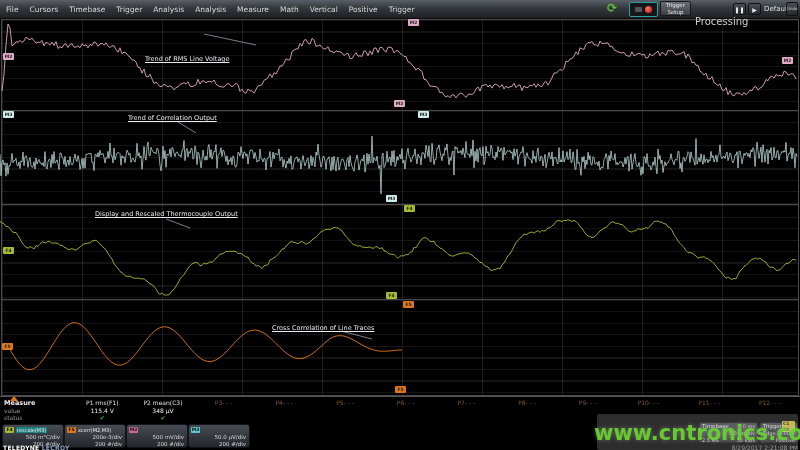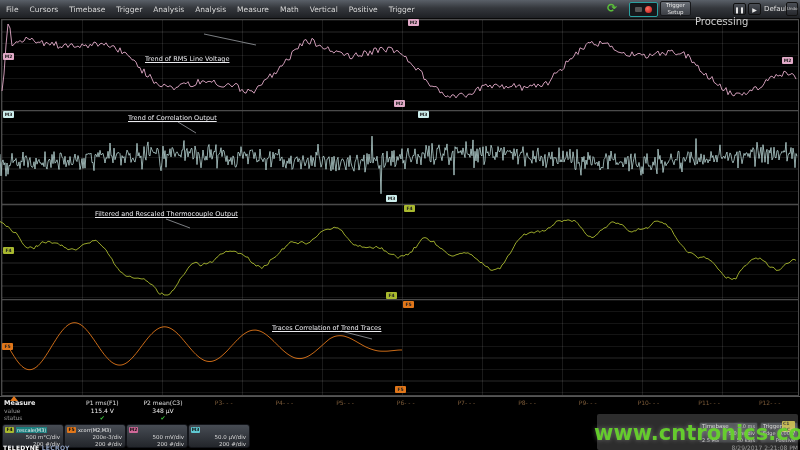--- a/index.html
+++ b/index.html
@@ -124,22 +124,22 @@
       <polyline points="0.0,202.6 2.0,203.6 4.0,204.8 6.0,207.4 8.0,207.5 10.0,209.4 12.0,212.5 14.0,213.6 16.0,213.5 18.0,216.5 20.0,219.9 22.0,223.6 24.0,226.3 26.0,228.2 28.0,229.2 30.0,227.7 32.0,228.5 34.0,230.0 36.0,226.7 38.0,227.4 40.0,225.3 42.0,222.7 44.0,223.4 46.0,224.1 48.0,222.3 50.0,222.7 52.0,224.3 54.0,223.9 56.0,224.0 58.0,224.3 60.0,226.5 62.0,226.0 64.0,228.2 66.0,228.9 68.0,230.7 70.0,230.2 72.0,229.7 74.0,230.4 76.0,231.1 78.0,229.6 80.0,228.2 82.0,226.1 84.0,225.0 86.0,224.6 88.0,224.1 90.0,224.0 92.0,221.8 94.0,221.7 96.0,221.2 98.0,223.2 100.0,224.9 102.0,227.2 104.0,228.9 106.0,230.8 108.0,234.5 110.0,237.4 112.0,239.9 114.0,244.6 116.0,247.3 118.0,249.6 120.0,252.5 122.0,253.6 124.0,255.5 126.0,257.2 128.0,257.4 130.0,257.1 132.0,258.5 134.0,259.2 136.0,259.2 138.0,259.1 140.0,259.6 142.0,260.0 144.0,259.7 146.0,261.6 148.0,262.8 150.0,264.9 152.0,265.6 154.0,267.4 156.0,269.8 158.0,273.7 160.0,275.4 162.0,273.8 164.0,276.0 166.0,276.0 168.0,276.0 170.0,274.9 172.0,271.9 174.0,270.5 176.0,267.1 178.0,264.1 180.0,259.9 182.0,257.7 184.0,255.5 186.0,252.5 188.0,249.2 190.0,246.7 192.0,244.8 194.0,244.0 196.0,243.2 198.0,244.2 200.0,246.9 202.0,246.4 204.0,244.1 206.0,245.0 208.0,244.2 210.0,242.6 212.0,243.5 214.0,241.6 216.0,239.0 218.0,237.6 220.0,235.1 222.0,234.9 224.0,234.0 226.0,232.2 228.0,232.7 230.0,232.1 232.0,232.4 234.0,232.2 236.0,232.6 238.0,234.5 240.0,234.3 242.0,235.0 244.0,236.6 246.0,238.0 248.0,238.1 250.0,241.8 252.0,244.0 254.0,244.7 256.0,247.1 258.0,246.4 260.0,247.7 262.0,249.6 264.0,246.7 266.0,246.4 268.0,245.6 270.0,241.0 272.0,240.0 274.0,238.8 276.0,237.5 278.0,235.4 280.0,233.2 282.0,229.9 284.0,230.0 286.0,227.1 288.0,225.6 290.0,223.0 292.0,222.7 294.0,223.5 296.0,223.7 298.0,224.9 300.0,223.2 302.0,222.5 304.0,223.8 306.0,225.2 308.0,224.1 310.0,223.3 312.0,220.7 314.0,219.5 316.0,218.1 318.0,216.2 320.0,213.5 322.0,212.3 324.0,211.2 326.0,210.5 328.0,210.1 330.0,210.5 332.0,209.7 334.0,208.1 336.0,208.8 338.0,208.9 340.0,210.5 342.0,211.6 344.0,215.0 346.0,217.4 348.0,219.5 350.0,222.0 352.0,224.4 354.0,226.0 356.0,225.9 358.0,227.4 360.0,226.4 362.0,228.2 364.0,228.1 366.0,228.7 368.0,228.4 370.0,227.9 372.0,229.1 374.0,229.2 376.0,227.2 378.0,228.7 380.0,229.6 382.0,228.7 384.0,231.9 386.0,232.1 388.0,234.4 390.0,235.1 392.0,235.4 394.0,235.3 396.0,237.4 398.0,239.4 400.0,237.2 402.0,236.6 404.0,237.0 406.0,235.2 408.0,236.0 410.0,233.4 412.0,232.9 414.0,228.4 416.0,228.8 418.0,225.4 420.0,222.5 422.0,219.6 424.0,218.7 426.0,218.8 428.0,220.1 430.0,222.5 432.0,222.7 434.0,222.2 436.0,226.0 438.0,227.2 440.0,229.1 442.0,229.8 444.0,231.6 446.0,233.2 448.0,235.4 450.0,236.2 452.0,237.1 454.0,236.9 456.0,235.8 458.0,235.3 460.0,234.4 462.0,234.4 464.0,233.6 466.0,234.2 468.0,233.8 470.0,235.2 472.0,235.9 474.0,238.2 476.0,239.6 478.0,241.1 480.0,243.5 482.0,243.5 484.0,246.0 486.0,247.5 488.0,247.9 490.0,250.8 492.0,251.4 494.0,250.7 496.0,250.2 498.0,249.0 500.0,249.9 502.0,246.0 504.0,244.1 506.0,240.4 508.0,236.5 510.0,234.9 512.0,231.3 514.0,227.5 516.0,223.5 518.0,221.6 520.0,219.1 522.0,217.6 524.0,214.9 526.0,215.9 528.0,214.5 530.0,213.5 532.0,213.0 534.0,214.1 536.0,212.6 538.0,211.7 540.0,213.4 542.0,211.4 544.0,212.1 546.0,211.4 548.0,208.9 550.0,208.8 552.0,206.7 554.0,205.6 556.0,202.4 558.0,201.7 560.0,201.7 562.0,202.7 564.0,201.3 566.0,201.5 568.0,200.8 570.0,201.4 572.0,202.5 574.0,201.3 576.0,202.5 578.0,204.6 580.0,207.7 582.0,209.3 584.0,212.5 586.0,215.3 588.0,217.1 590.0,217.3 592.0,218.6 594.0,218.0 596.0,216.1 598.0,214.6 600.0,211.6 602.0,210.8 604.0,209.0 606.0,208.5 608.0,206.6 610.0,204.1 612.0,202.8 614.0,203.2 616.0,204.5 618.0,204.1 620.0,205.4 622.0,205.5 624.0,207.1 626.0,209.5 628.0,211.7 630.0,212.6 632.0,213.0 634.0,211.8 636.0,211.9 638.0,209.5 640.0,210.4 642.0,210.2 644.0,209.7 646.0,208.6 648.0,209.4 650.0,207.2 652.0,205.0 654.0,202.5 656.0,202.2 658.0,202.1 660.0,203.1 662.0,203.3 664.0,204.8 666.0,204.9 668.0,208.0 670.0,208.5 672.0,211.5 674.0,215.5 676.0,218.6 678.0,221.9 680.0,224.4 682.0,226.4 684.0,228.6 686.0,231.6 688.0,233.7 690.0,233.5 692.0,234.0 694.0,235.4 696.0,237.0 698.0,239.3 700.0,238.3 702.0,238.2 704.0,237.6 706.0,239.4 708.0,239.7 710.0,241.3 712.0,242.5 714.0,244.7 716.0,247.0 718.0,250.0 720.0,251.8 722.0,254.3 724.0,256.8 726.0,259.3 728.0,258.0 730.0,259.3 732.0,260.5 734.0,259.3 736.0,260.0 738.0,255.6 740.0,252.0 742.0,250.3 744.0,247.3 746.0,246.5 748.0,244.5 750.0,242.1 752.0,240.4 754.0,239.8 756.0,238.9 758.0,240.2 760.0,238.9 762.0,240.8 764.0,242.1 766.0,243.2 768.0,246.7 770.0,248.3 772.0,248.1 774.0,248.7 776.0,251.3 778.0,251.3 780.0,250.8 782.0,248.7 784.0,246.3 786.0,244.6 788.0,244.3 790.0,243.2 792.0,240.9 794.0,240.3 796.0,241.4" fill="none" stroke="#a9b92f" stroke-width="0.9"></polyline>
       <polyline points="8.0,326.9 10.0,330.5 12.0,334.0 14.0,337.2 16.0,340.3 18.0,343.0 20.0,345.4 22.0,347.4 24.0,348.9 26.0,350.0 28.0,350.6 30.0,350.7 32.0,350.4 34.0,349.5 36.0,348.3 38.0,346.6 40.0,344.5 42.0,342.1 44.0,339.4 46.0,336.4 48.0,333.3 50.0,330.1 52.0,326.8 54.0,323.6 56.0,320.4 58.0,317.3 60.0,314.5 62.0,311.9 64.0,309.6 66.0,307.6 68.0,306.0 70.0,304.8 72.0,304.0 74.0,303.7 76.0,303.8 78.0,304.3 80.0,305.3 82.0,306.6 84.0,308.3 86.0,310.4 88.0,312.7 90.0,315.2 92.0,318.0 94.0,320.8 96.0,323.8 98.0,326.7 100.0,329.7 102.0,332.5 104.0,335.2 106.0,337.6 108.0,339.8 110.0,341.8 112.0,343.4 114.0,344.6 116.0,345.5 118.0,346.0 120.0,346.1 122.0,345.9 124.0,345.2 126.0,344.2 128.0,342.8 130.0,341.1 132.0,339.1 134.0,336.9 136.0,334.5 138.0,332.0 140.0,329.3 142.0,326.7 144.0,324.0 146.0,321.4 148.0,318.9 150.0,316.6 152.0,314.5 154.0,312.6 156.0,311.0 158.0,309.7 160.0,308.7 162.0,308.1 164.0,307.8 166.0,307.9 168.0,308.3 170.0,309.1 172.0,310.2 174.0,311.6 176.0,313.2 178.0,315.1 180.0,317.2 182.0,319.4 184.0,321.8 186.0,324.2 188.0,326.6 190.0,329.0 192.0,331.3 194.0,333.5 196.0,335.5 198.0,337.3 200.0,338.9 202.0,340.2 204.0,341.3 206.0,342.0 208.0,342.4 210.0,342.5 212.0,342.3 214.0,341.7 216.0,340.9 218.0,339.7 220.0,338.4 222.0,336.7 224.0,334.9 226.0,333.0 228.0,330.9 230.0,328.7 232.0,326.5 234.0,324.4 236.0,322.2 238.0,320.2 240.0,318.3 242.0,316.5 244.0,315.0 246.0,313.7 248.0,312.6 250.0,311.8 252.0,311.3 254.0,311.1 256.0,311.1 258.0,311.5 260.0,312.1 262.0,313.0 264.0,314.1 266.0,315.5 268.0,317.1 270.0,318.8 272.0,320.6 274.0,322.5 276.0,324.5 278.0,326.5 280.0,328.5 282.0,330.4 284.0,332.2 286.0,333.8 288.0,335.3 290.0,336.6 292.0,337.7 294.0,338.6 296.0,339.2 298.0,339.5 300.0,339.6 302.0,339.4 304.0,338.9 306.0,338.2 308.0,337.3 310.0,336.2 312.0,334.8 314.0,333.4 316.0,331.7 318.0,330.0 320.0,328.3 322.0,326.5 324.0,324.7 326.0,322.9 328.0,321.2 330.0,319.6 332.0,318.6 334.0,317.7 336.0,317.1 338.0,316.8 340.0,316.7 342.0,316.8 344.0,317.1 346.0,317.7 348.0,318.4 350.0,319.2 352.0,320.2 354.0,321.3 356.0,322.4 358.0,323.6 360.0,324.7 362.0,325.9 364.0,327.0 366.0,328.0 368.0,328.9 370.0,329.7 372.0,330.4 374.0,331.0 376.0,331.5 378.0,331.9 380.0,332.1 382.0,332.2 384.0,332.2 386.0,332.2 388.0,332.1 390.0,331.9 392.0,331.7 394.0,331.5 396.0,331.3 398.0,331.1 400.0,331.0 402.0,331.0" fill="none" stroke="#e0761a" stroke-width="0.9"></polyline>
       <line x1="204" y1="15" x2="256" y2="26" stroke="#cfd4da" stroke-width="0.6"></line>
       <line x1="178" y1="103" x2="196" y2="114" stroke="#cfd4da" stroke-width="0.6"></line>
       <line x1="166" y1="200" x2="190" y2="209" stroke="#cfd4da" stroke-width="0.6"></line>
       <line x1="341" y1="312" x2="372" y2="320" stroke="#cfd4da" stroke-width="0.6"></line>
     </svg>
 
   <div class="ann" id="ann1">Trend of RMS Line Voltage</div>
   <div class="ann" id="ann2">Trend of Correlation Output</div>
-  <div class="ann" id="ann3">Filtered and Rescaled Thermocouple Output</div>
-  <div class="ann" id="ann4">Traces Correlation of Trend Traces</div>
+  <div class="ann" id="ann3">Display and Rescaled Thermocouple Output</div>
+  <div class="ann" id="ann4">Cross Correlation of Line Traces</div>
 
   <div id="markers">
       <div class="marker" style="left: 408px; top: 19px; background: rgb(226, 170, 200);">M2</div>
       <div class="marker" style="left: 394px; top: 100px; background: rgb(226, 170, 200);">M2</div>
       <div class="marker" style="left: 3px; top: 53px; background: rgb(226, 170, 200);">M2</div>
       <div class="marker" style="left: 782px; top: 57px; background: rgb(226, 170, 200);">M2</div>
       <div class="marker" style="left: 3px; top: 111px; background: rgb(205, 238, 236);">M3</div>
       <div class="marker" style="left: 418px; top: 111px; background: rgb(205, 238, 236);">M3</div>
       <div class="marker" style="left: 386px; top: 195px; background: rgb(205, 238, 236);">M3</div>
       <div class="marker" style="left: 3px; top: 247px; background: rgb(169, 185, 47);">F4</div>

